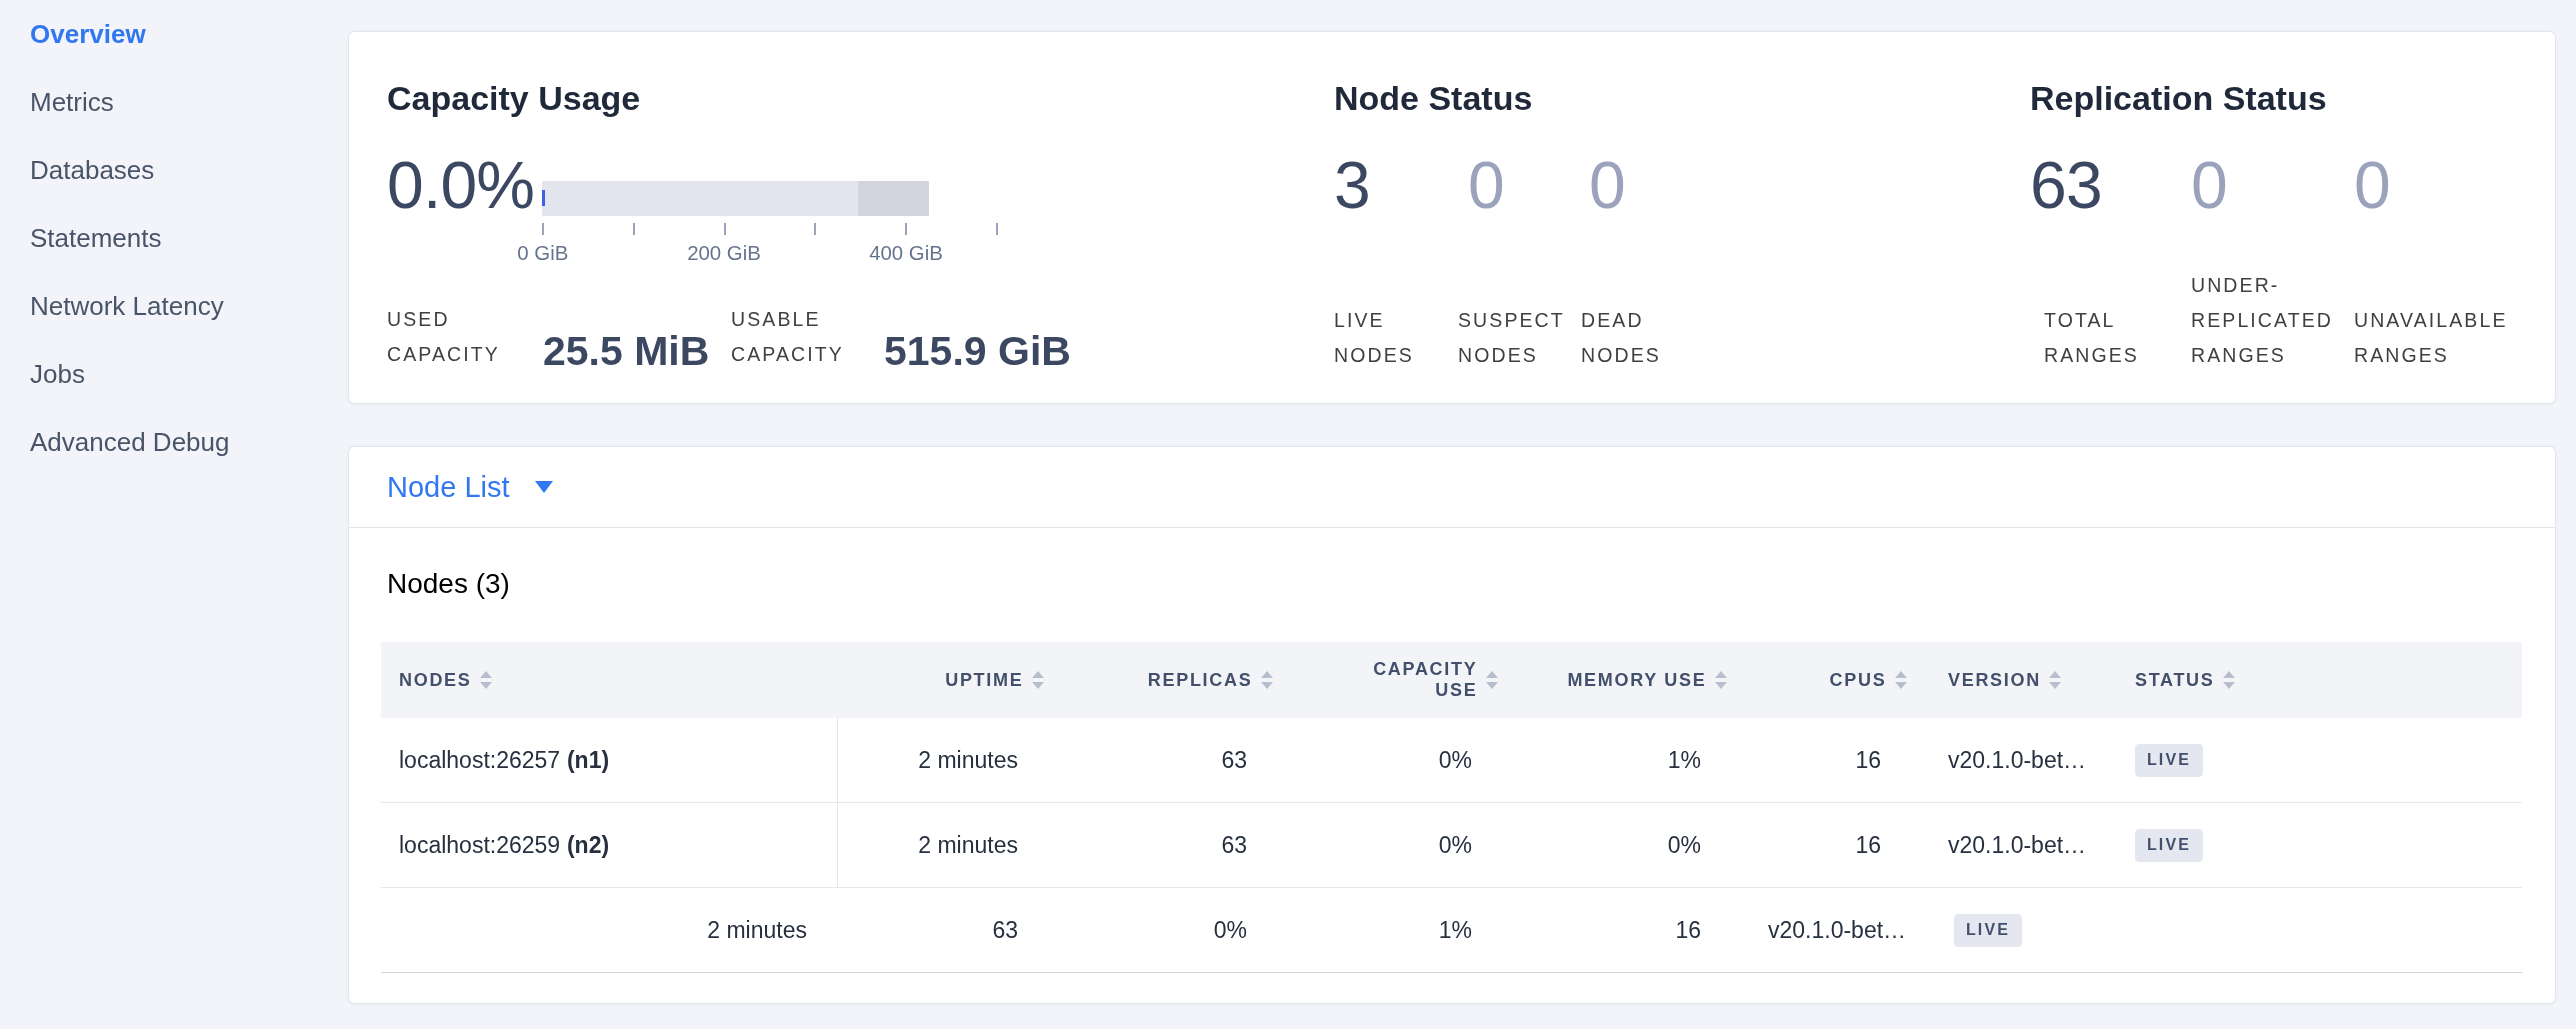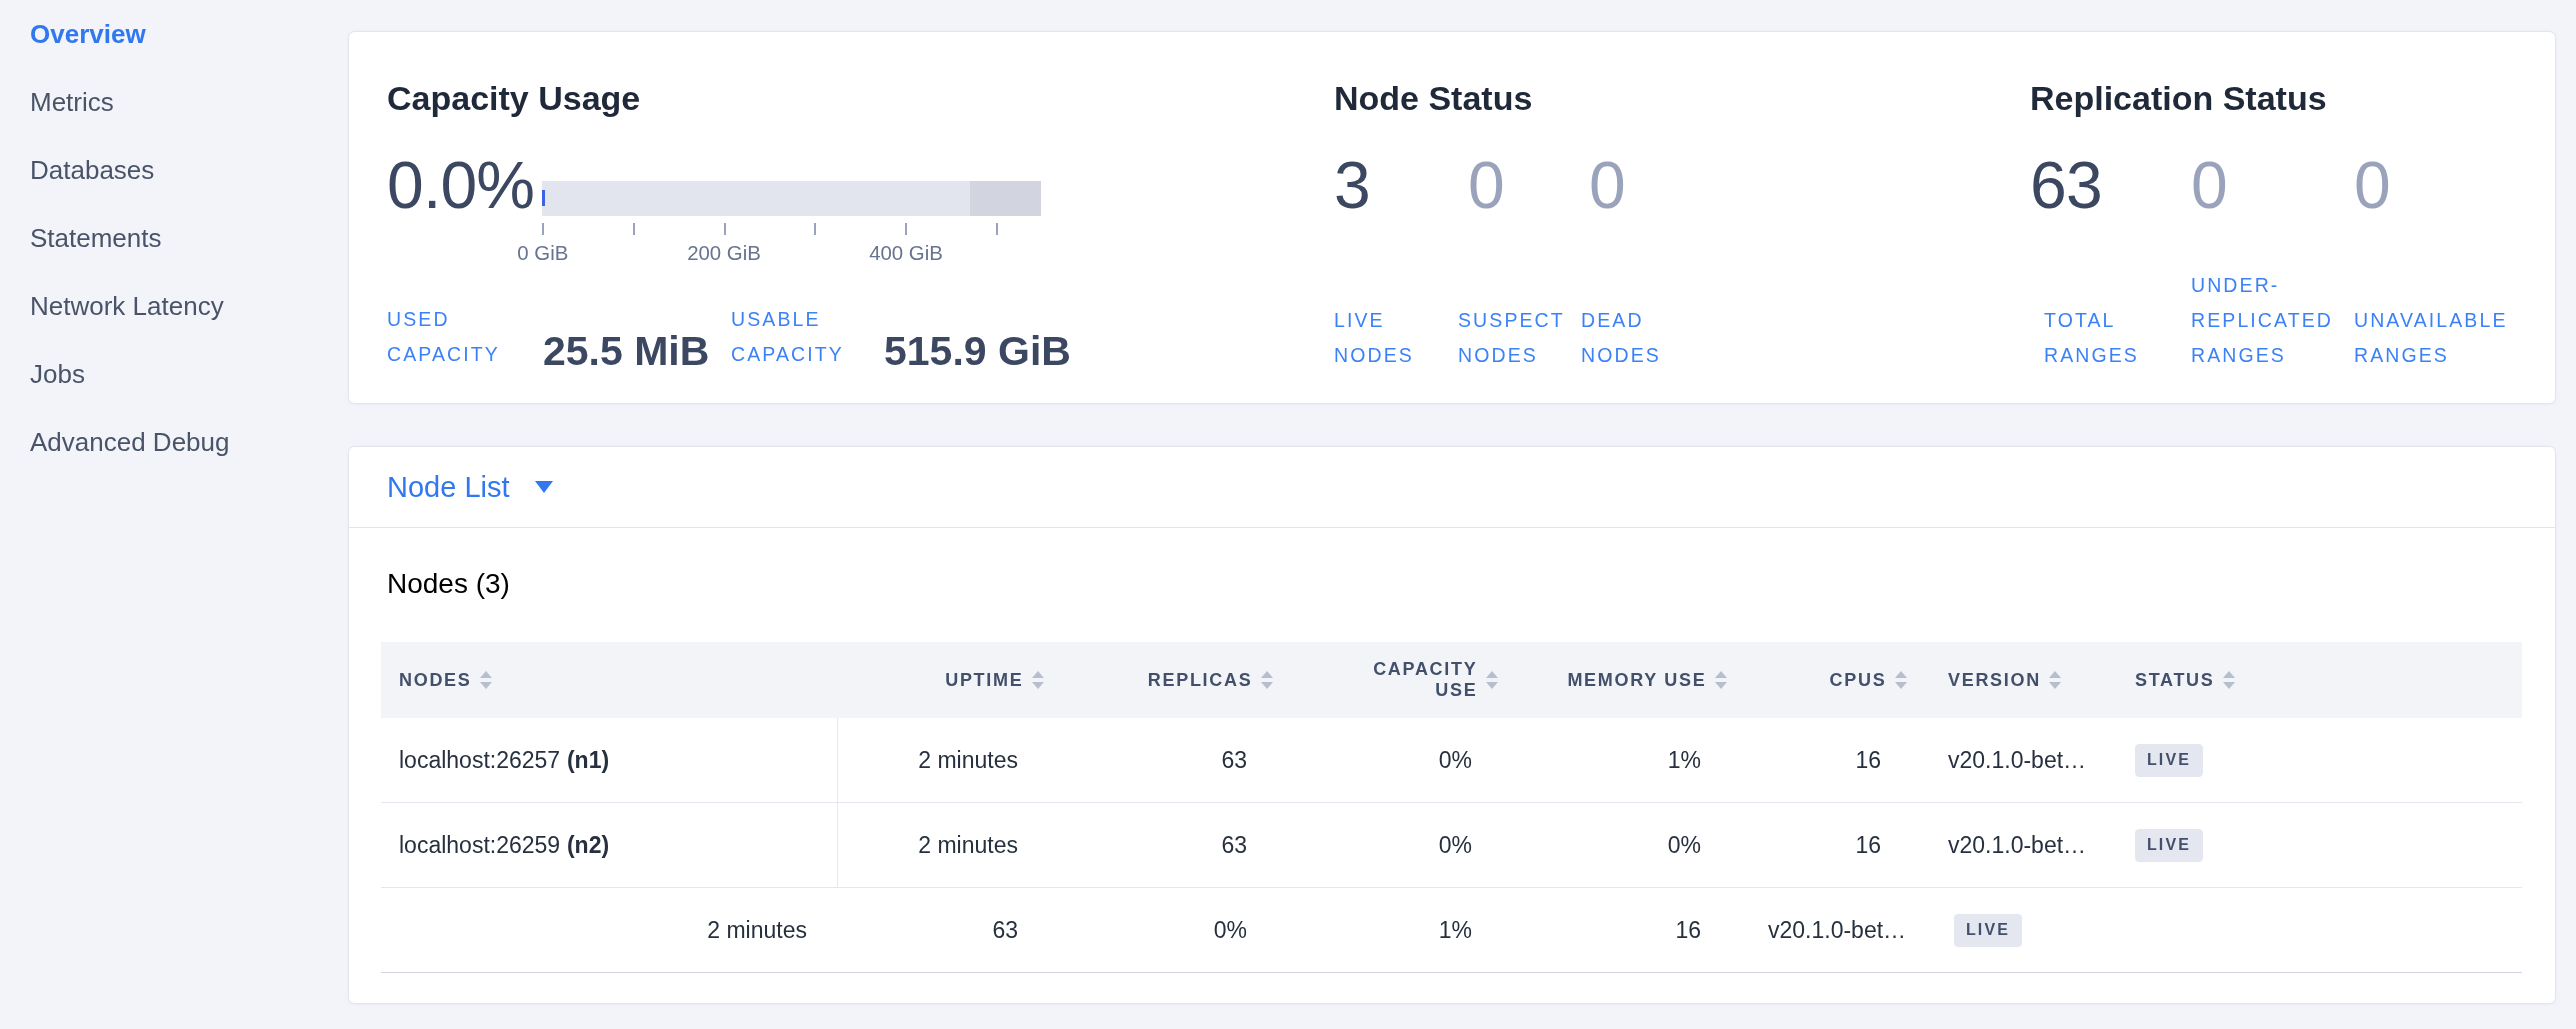--- a/index.html
+++ b/index.html
@@ -26,32 +26,32 @@
   }
   #summary-card { top:31px; height:373px; }
   #nodes-card   { top:446px; height:558px; }
   .panel { position:absolute; top:0; height:100%; }
   .panel-title { position:absolute; top:47px; font-size:34px; font-weight:600; color:#1f2939; white-space:nowrap; }
   .bignum-row { position:absolute; top:117px; display:flex; align-items:flex-start; }
   .bignum { font-size:66px; font-weight:500; color:#3c4861; line-height:1.1; letter-spacing:-0.8px; }
   .bignum.muted { color:#9aa3bb; font-weight:400; }
   
   #cap-pct { position:absolute; left:0; top:117px; width:155px; }
-  .gauge { position:absolute; left:155px; top:149px; width:499px; height:35px; }
+  .gauge { position:absolute; left:155px; top:149px; width:387px; height:35px; }
   .gauge-track { position:absolute; inset:0; background:#e2e4ee; }
   .gauge-free  { position:absolute; right:0; top:0; width:71px; height:35px; background:#d2d5e0; }
   .gauge-used  { position:absolute; left:0; top:9.3px; width:3.4px; height:16px; background:#3d62ea; }
   .tick { position:absolute; top:42px; width:1.7px; height:12px; background:#9aa3bb; }
   .tick-label { position:absolute; top:61px; transform:translateX(-50%); font-size:20.4px; color:#67748f; white-space:nowrap; }
   
   .stats-row { position:absolute; }
   .stat { position:absolute; display:flex; align-items:flex-end; }
   .stat-label {
     font-size:19.5px; line-height:1.8; letter-spacing:2.1px;
-    color:#3b82f6; text-transform:uppercase;
+    color:#404040; text-transform:uppercase;
   }
   .stat-value { font-size:41px; font-weight:700; color:#3c4861; line-height:1.0; white-space:nowrap; }
   .labels-row { position:absolute; top:236px; height:105px; display:flex; }
   .label-box { display:flex; flex-direction:column; justify-content:flex-end; }
   
   .card-header {
     position:absolute; top:0; left:0; right:0; height:81px;
     border-bottom:0.8px solid #e0e4eb; display:flex; align-items:center; padding-left:38px;
     border-radius:6.8px 6.8px 0 0; background:#fff;
   }

